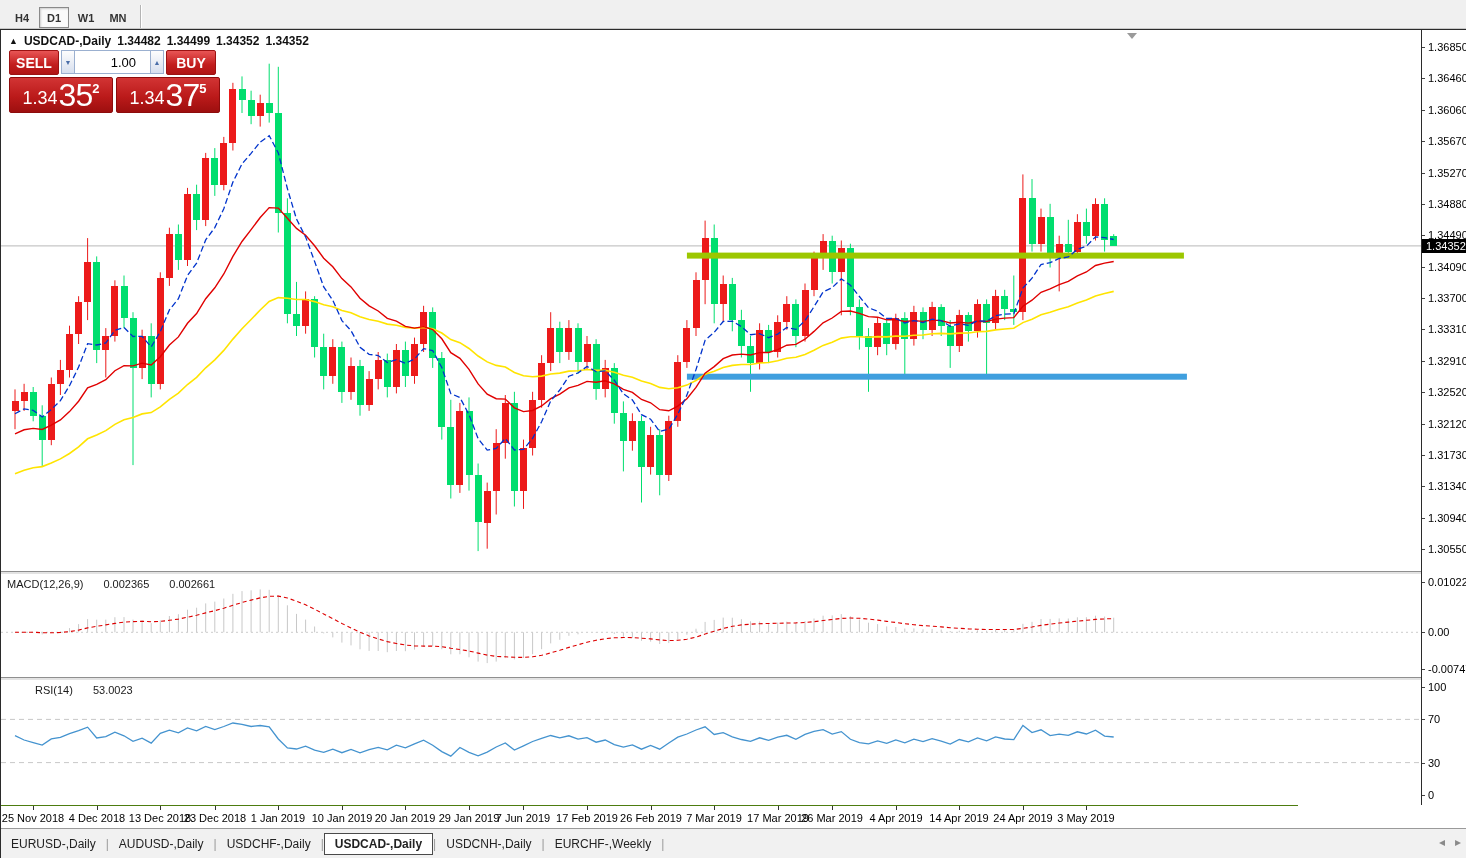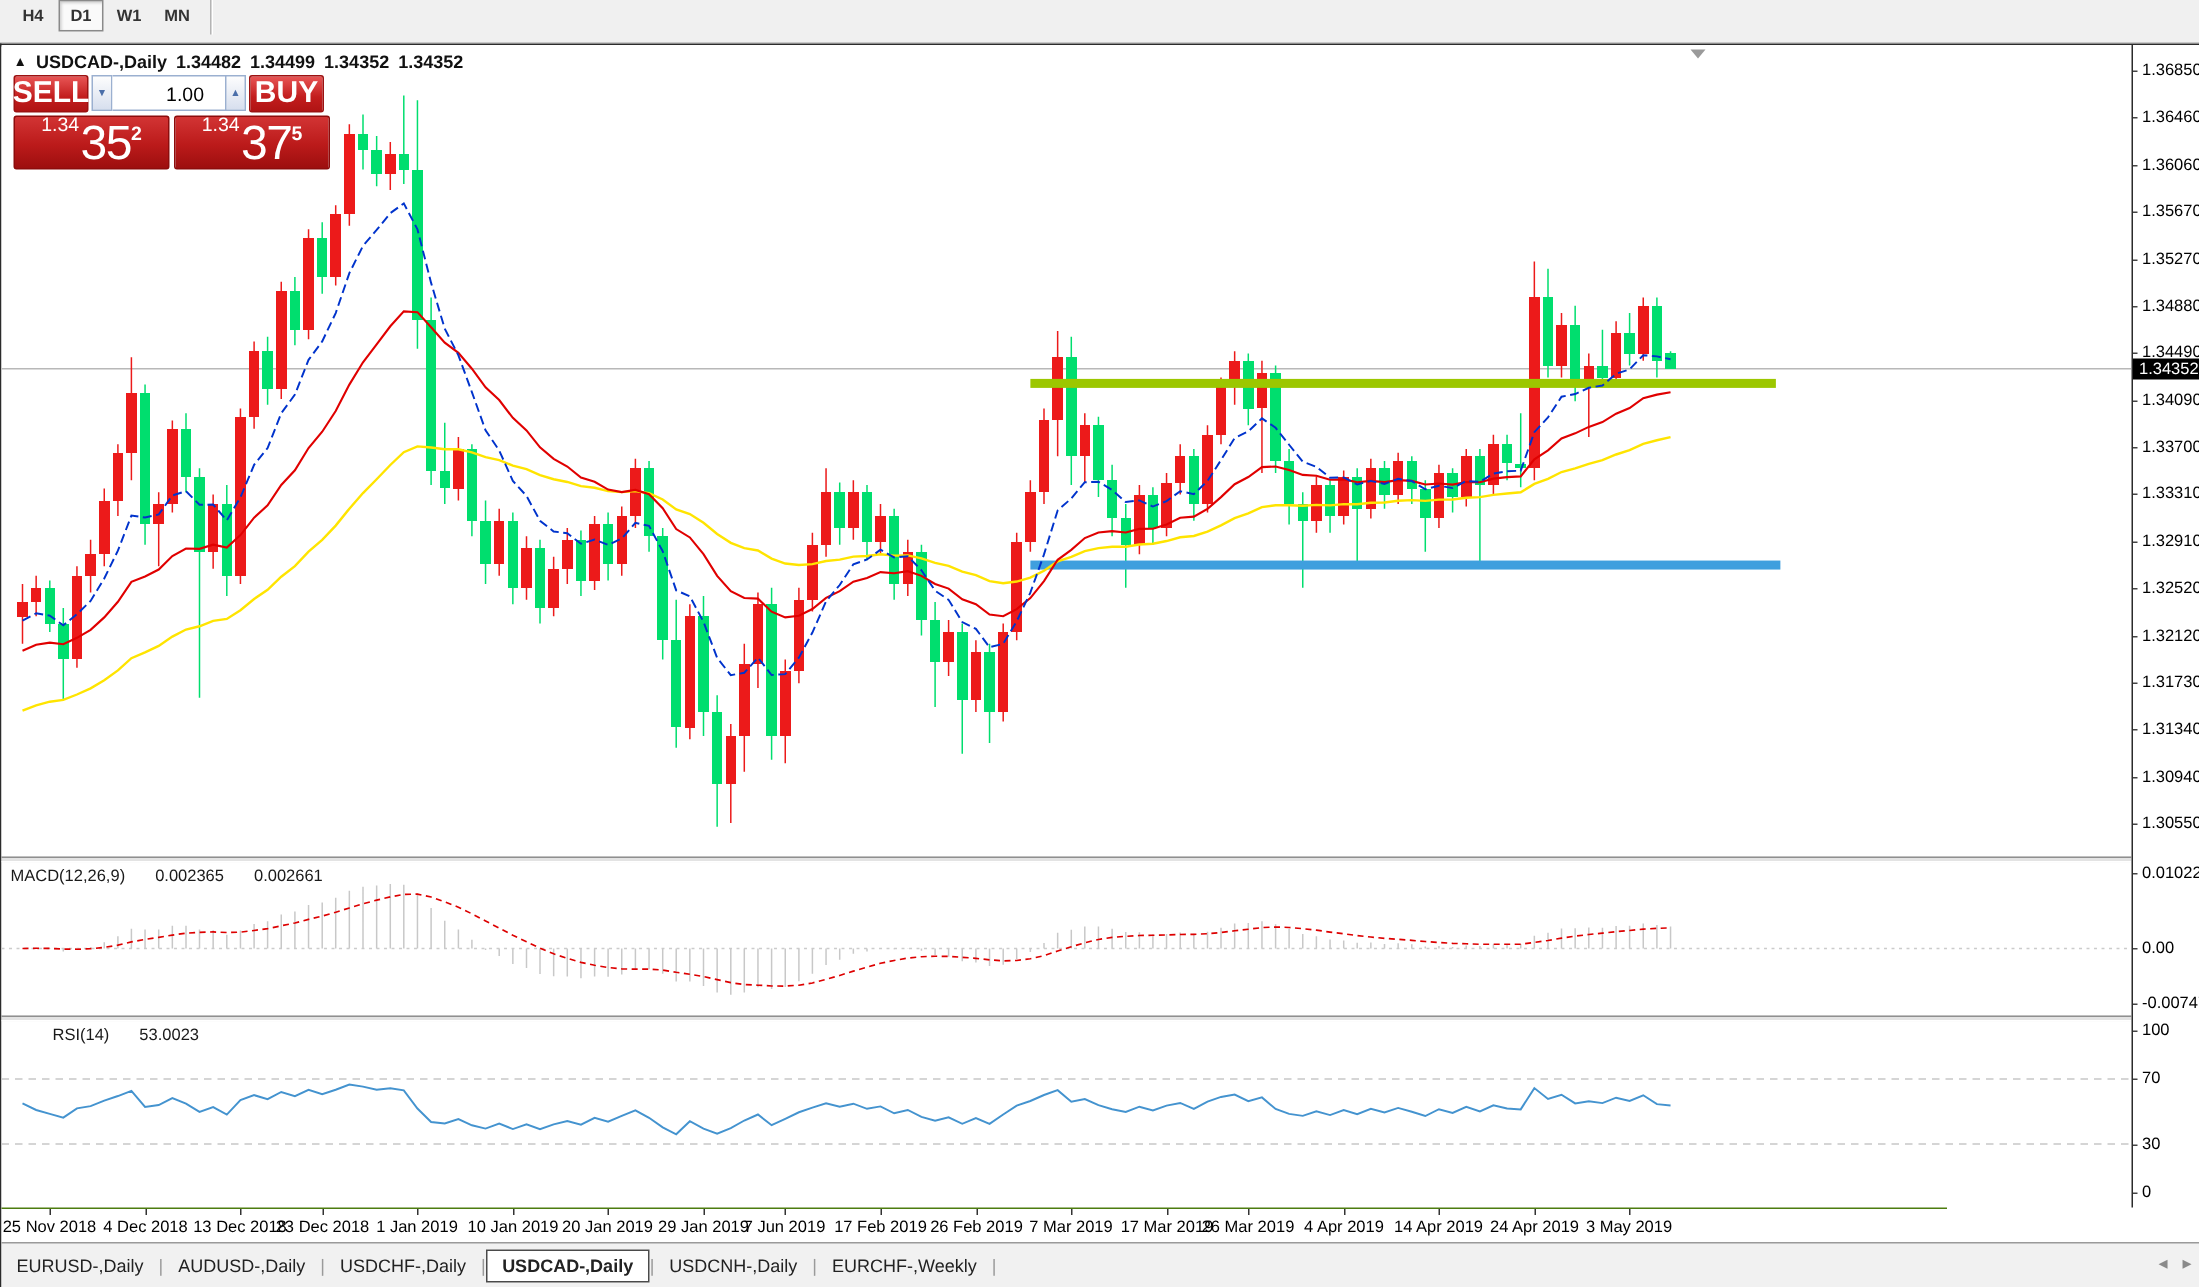--- a/index.html
+++ b/index.html
@@ -1,20 +1,20 @@
 <!DOCTYPE html>
 <html><head>
 <meta charset="utf-8">
 <style>
   * { margin:0; padding:0; box-sizing:border-box; }
   html,body { width:1466px; height:858px; overflow:hidden; font-family:"Liberation Sans", sans-serif; background:#f0f0f0; -webkit-user-select:none; user-select:none; }
   #app { position:relative; width:1466px; height:858px; background:#fff; }
 
   
-  #toolbar { position:absolute; left:0; top:0; width:1466px; height:29px; background:#f0f0f0; border-bottom:1px solid #c8c8c8; display:flex; align-items:flex-start; padding-left:6px; }
+  #toolbar { position:absolute; left:0; top:0; width:1466px; height:29px; background:#f0f0f0; border-bottom:1px solid #c8c8c8; display:flex; align-items:flex-end; padding-left:6px; }
   .tfbtn { min-width:30px; height:21px; margin:0 1px; font-size:11px; font-weight:bold; color:#333; background:#f0f0f0; border:1px solid #f0f0f0; display:flex; align-items:center; justify-content:center; cursor:pointer; }
   .tfbtn.active { background:#fafafa; border:1px solid #8a8a8a; box-shadow:inset 1px 1px 2px rgba(0,0,0,.18); }
   .toolbar-sep { width:2px; height:23px; border-left:1px solid #b4b4b4; border-right:1px solid #ffffff; margin:0 6px; }
 
   
   #chart-area { position:absolute; left:0; top:29px; width:1466px; height:829px; background:#fff; border-top:1px solid #2b2b2b; border-left:1px solid #2b2b2b; }
   .pane { position:absolute; left:0; background:#fff; cursor:crosshair; }
   #main-pane { top:1px; height:540px; width:1420px; }
   #macd-pane { top:545px; height:102px; width:1420px; }
   #rsi-pane  { top:651px; height:124px; width:1420px; }
@@ -42,27 +42,27 @@
   .tab.active { background:#fff; border:1px solid #4a4a4a; font-weight:bold; padding:3px 10px; }
   .tab-sep { color:#9a9a9a; font-size:12px; }
   #tab-scroll { position:absolute; right:6px; top:6px; display:flex; gap:10px; }
   #tab-scroll span { color:#8a8a8a; font-size:12px; cursor:pointer; }
 
   
   #symbol-title { position:absolute; left:8px; top:4px; z-index:6; font-size:12px; font-weight:bold; color:#111; display:flex; align-items:center; gap:6px; white-space:nowrap; }
   #symbol-title .tri { font-size:9px; }
   #trade-panel { position:absolute; left:8px; top:20px; z-index:6; width:211px; }
   #trade-row1 { display:flex; height:25px; }
-  .trade-btn { width:50px; height:25px; color:#fff; font-size:20px; font-weight:bold; display:flex; align-items:center; justify-content:center; background:linear-gradient(#e85555,#c21d1d 60%,#b01414); border:1px solid #9c1212; border-radius:2px; cursor:pointer; }
+  .trade-btn { width:50px; height:25px; color:#fff; font-size:14px; font-weight:bold; display:flex; align-items:center; justify-content:center; background:linear-gradient(#e85555,#c21d1d 60%,#b01414); border:1px solid #9c1212; border-radius:2px; cursor:pointer; }
   .spin { width:14px; height:24px; margin:0 0 0 2px; background:linear-gradient(#fdfdfd,#d7dfee); border:1px solid #9bb0d0; display:flex; align-items:center; justify-content:center; font-size:7px; color:#4a6ea9; cursor:pointer; }
   #spin-up { margin:0 2px 0 0; }
   #volume-input { width:75px; height:24px; border:1px solid #9bb0d0; border-left:none; border-right:none; font-size:13px; text-align:right; padding-right:14px; color:#000; background:#fff; font-family:"Liberation Sans",sans-serif; }
   #trade-row2 { display:flex; margin-top:2px; gap:3px; }
   .big-quote { width:104px; height:36px; background:linear-gradient(#d23434,#bb1a1a 55%,#9d0f0f); border:1px solid #8d0c0c; border-radius:2px; color:#fff; display:flex; justify-content:center; align-items:flex-start; cursor:pointer; }
-  .bq-small { font-size:13px; align-self:flex-end; padding-bottom:22px; margin-right:1px; }
+  .bq-small { font-size:18px; align-self:flex-end; padding-bottom:3px; margin-right:1px; }
   .bq-big { font-size:32px; line-height:34px; font-weight:normal; letter-spacing:-1px; }
   .bq-sup { font-size:13px; font-weight:bold; margin-top:3px; }
 
   svg { display:block; }
 </style>
 </head>
 <body>
 
 <div id="app">
 

